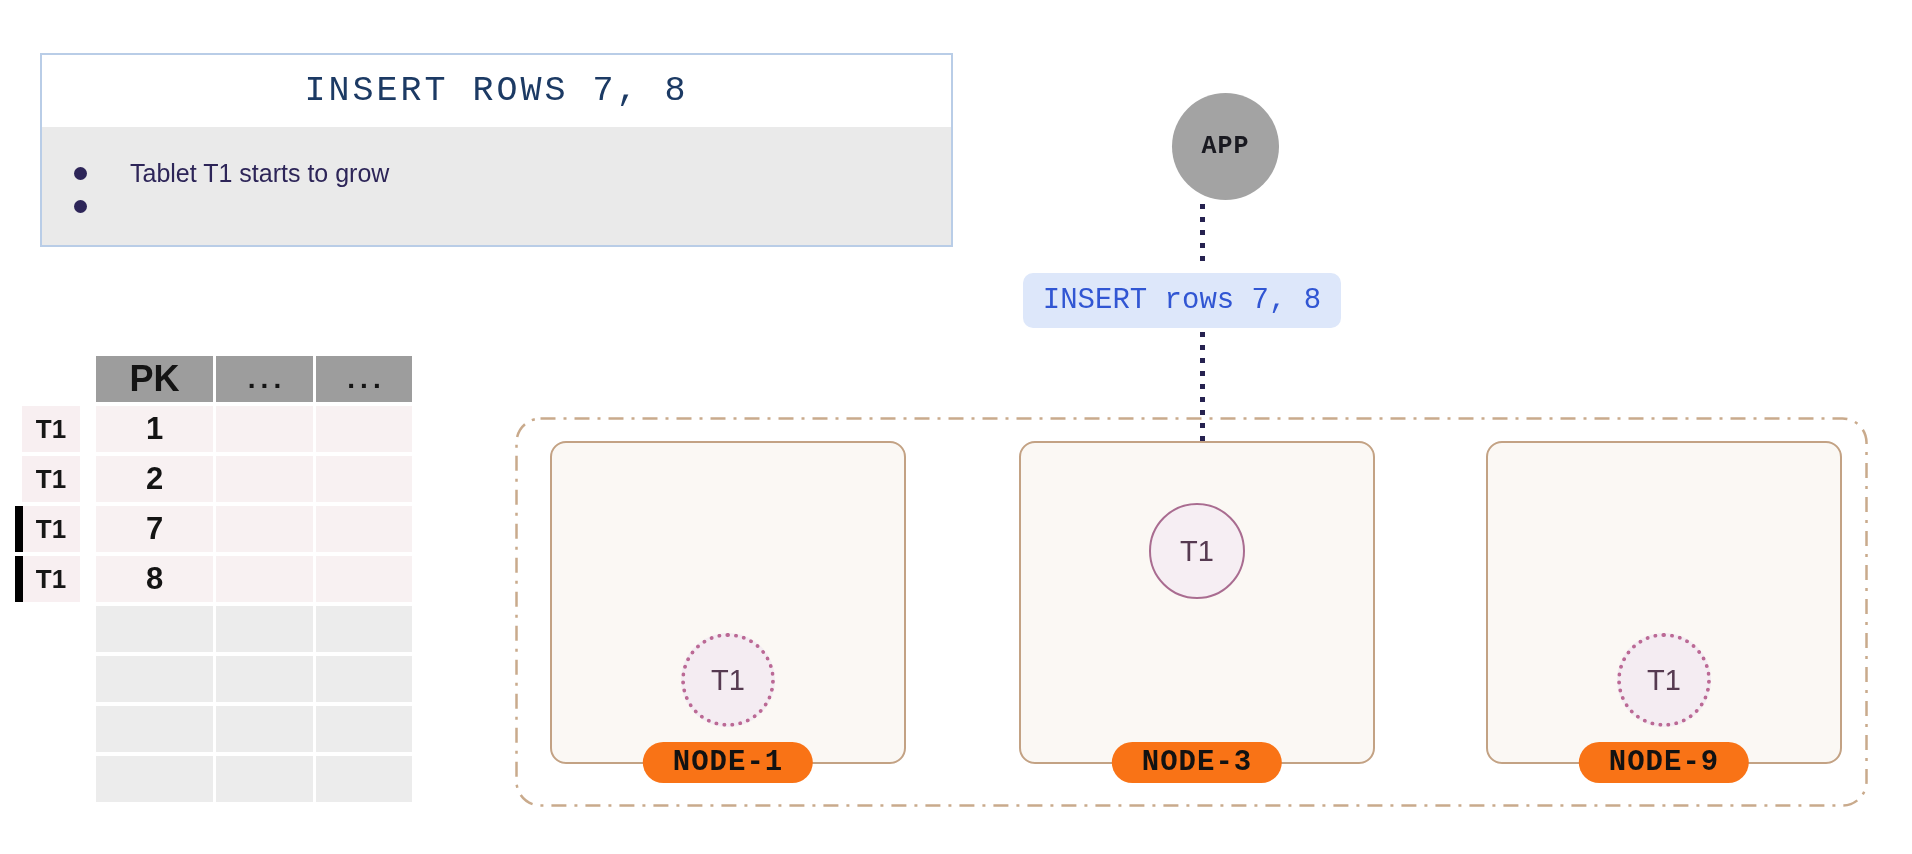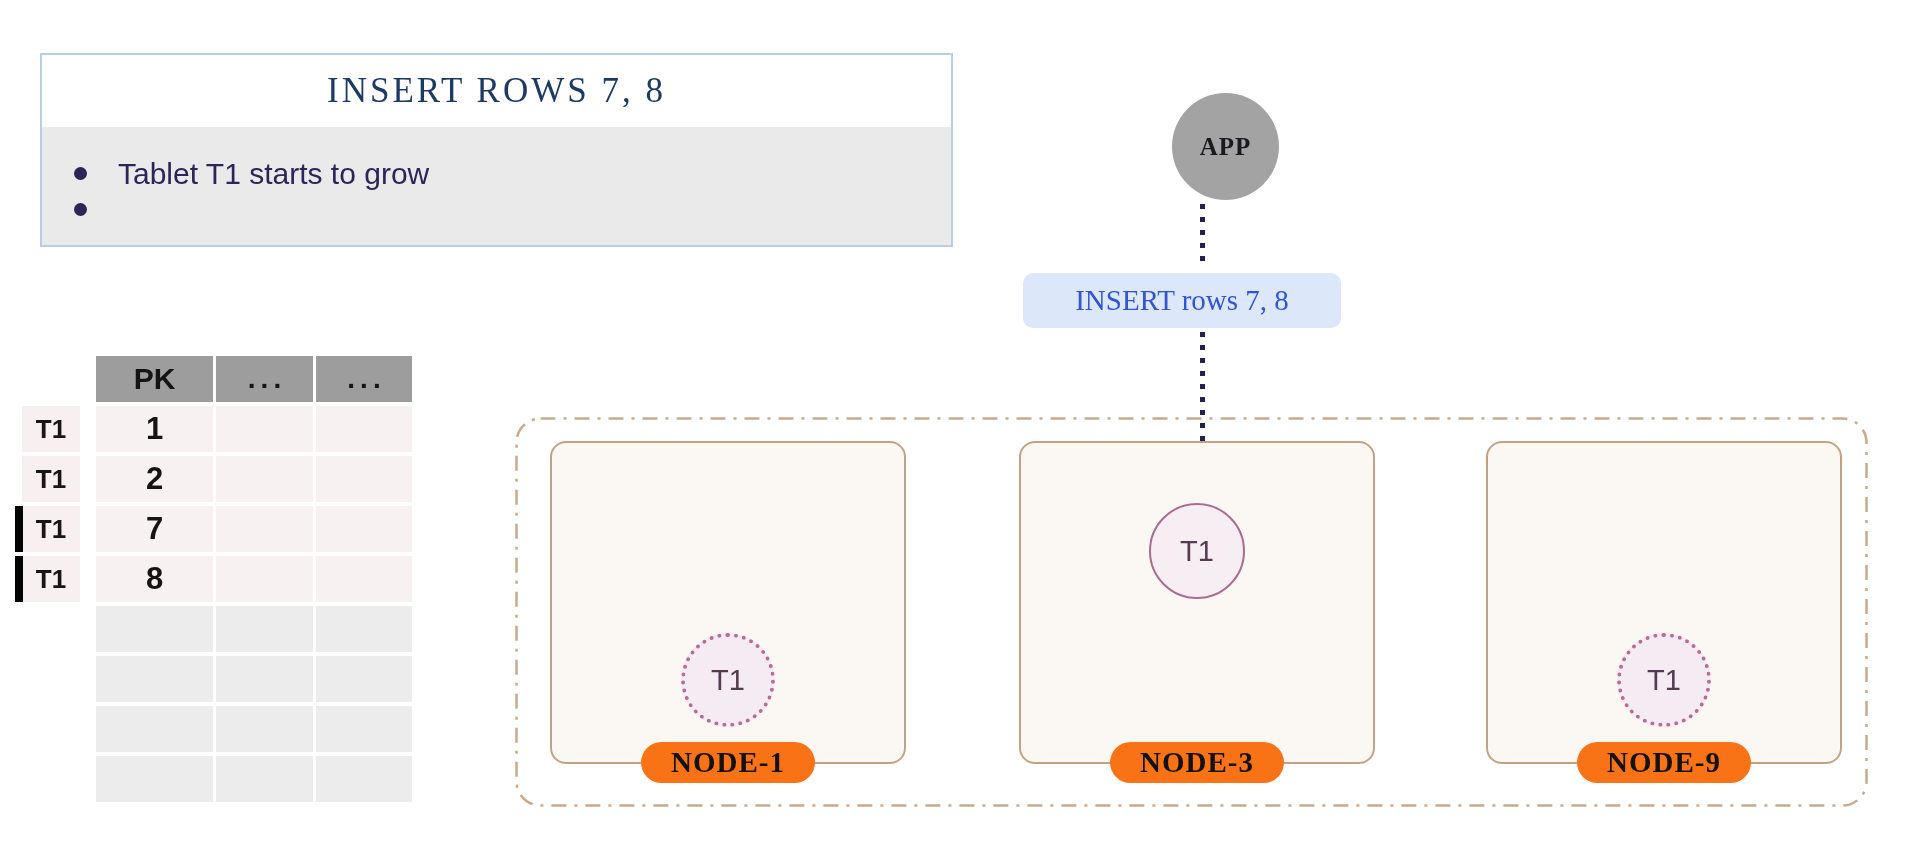--- a/index.html
+++ b/index.html
@@ -3,37 +3,37 @@
 <meta charset="utf-8">
 <style>
   * { margin:0; padding:0; box-sizing:border-box; }
   html,body { background:#ffffff; }
   body {
     position:relative;
     width:1912px; height:854px;
     overflow:hidden;
     font-family:"Liberation Sans", sans-serif;
   }
-  .mono { font-family:Liberation Serif, serif; }
+  .mono { font-family:Liberation Mono, monospace; }
   .abs { position:absolute; }
 
   
   .info-box {
     left:40px; top:53px; width:913px; height:194px;
     background:#ffffff; border:2px solid #b9cde7;
   }
   .info-title {
     height:72px; display:flex; align-items:center; justify-content:center;
     font-size:35px; letter-spacing:3px; color:#1c3a64;
   }
   .info-bullets {
     background:#eaeaea; height:118px;
     display:flex; flex-direction:column; justify-content:center; gap:12px;
   }
-  .bullet-row { display:flex; align-items:center; font-size:30px; color:#2d2558; }
+  .bullet-row { display:flex; align-items:center; font-size:25px; color:#2d2558;gap:12px; }
   .bullet-dot {
     flex:0 0 auto; width:13px; height:13px; border-radius:50%;
     background:#2d2558; margin:0 31px 0 32px;
   }
 
   
   .app-circle {
     left:1172px; top:93px; width:107px; height:107px;
     background:#a3a3a3; border-radius:50%;
     display:flex; align-items:center; justify-content:center;
@@ -86,21 +86,21 @@
 
   
   .table-grid {
     left:96px; top:356px;
     display:grid;
     grid-template-columns:117px 97px 96px;
     grid-auto-rows:46px;
     row-gap:4px; column-gap:3px;
   }
   .cell { display:flex; align-items:center; justify-content:center; }
-  .th   { background:#9d9d9d; font-weight:bold; font-size:30px; color:#141414; }
+  .th   { background:#9d9d9d; font-weight:bold; font-size:36px; color:#141414; }
   .th-dots { font-size:28px; letter-spacing:5px; padding-left:5px; }
   .td-data  { background:#f8f1f2; font-weight:bold; font-size:31px; color:#141414; }
   .td-empty { background:#ececec; }
   .tag-col {
     left:22px; top:406px; width:58px;
     display:grid; grid-auto-rows:46px; row-gap:4px;
   }
   .tag {
     background:#f8eff1; display:flex; align-items:center; justify-content:center;
     font-weight:bold; font-size:26px; color:#161616;

